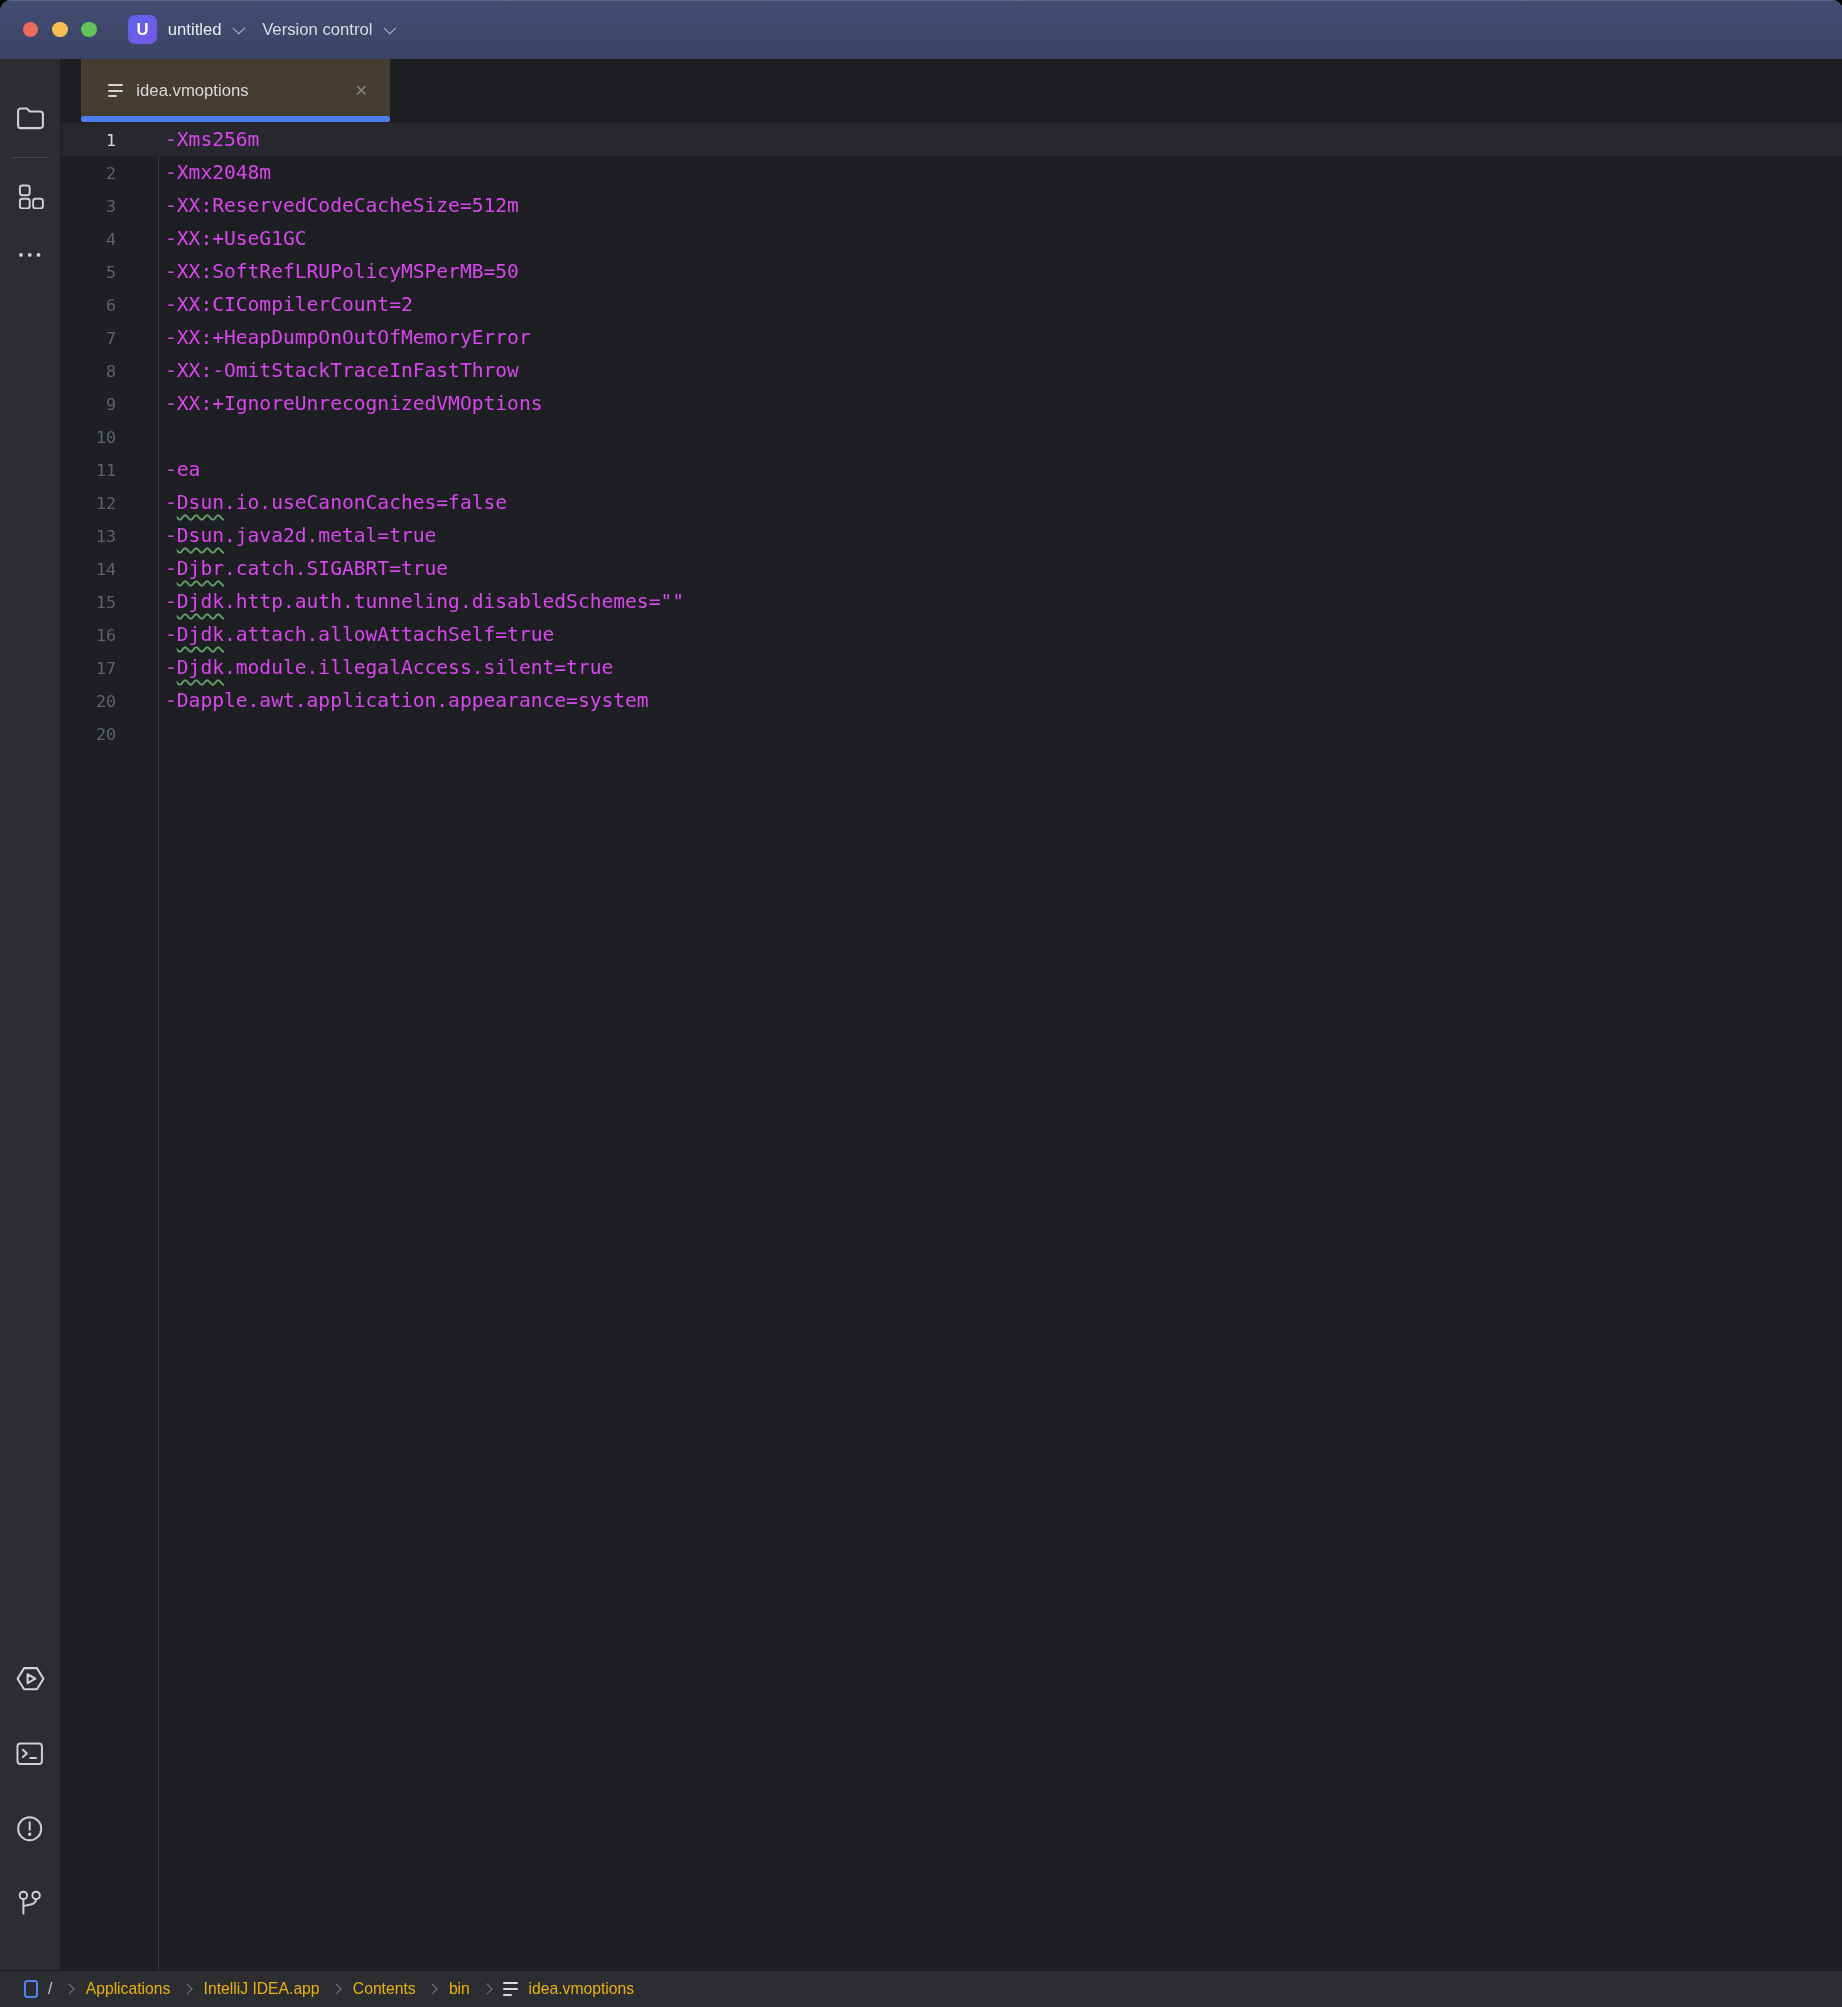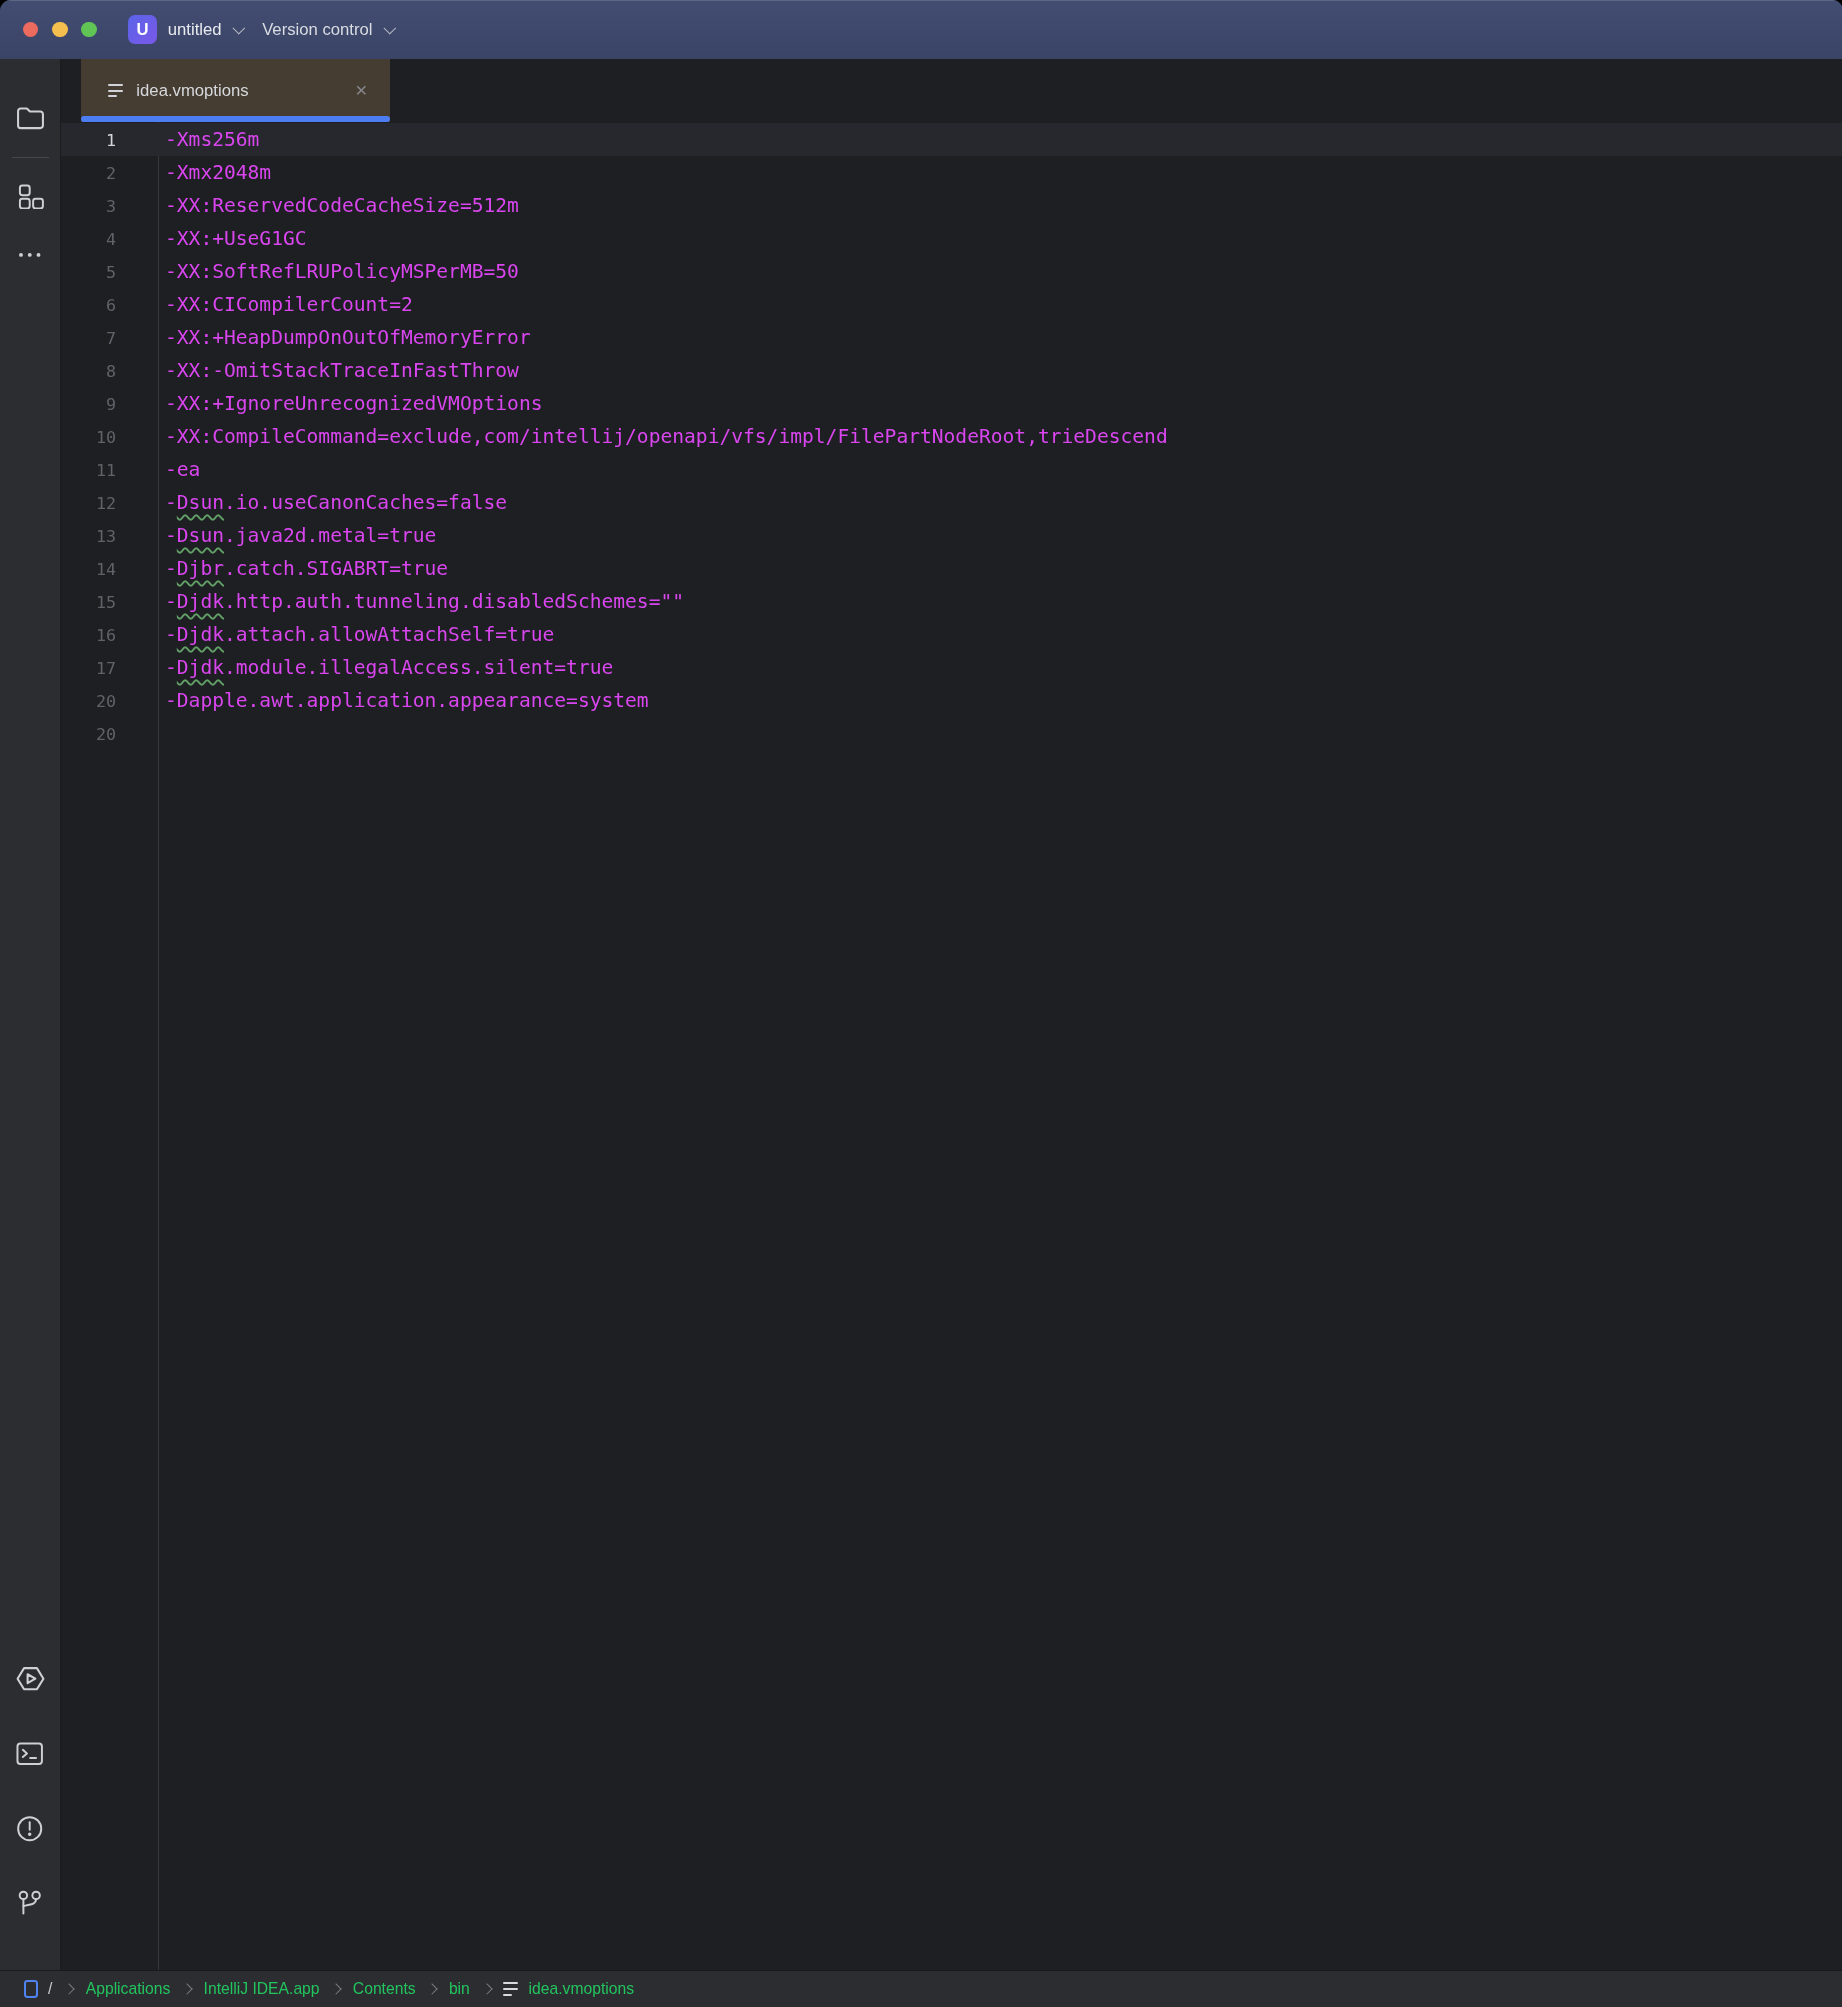--- a/index.html
+++ b/index.html
@@ -49,21 +49,21 @@
   .ln{flex:0 0 55px;width:55px;text-align:right;font-size:16.7px;color:#5f6369;}
   .row.current .ln{color:#d4d6da;}
   .code{padding-left:49px;font-size:19.6px;color:#d946ef;white-space:pre;position:relative;z-index:1;}
   .squiggle{text-decoration:underline;text-decoration-style:wavy;text-decoration-color:#62a067;
     text-decoration-thickness:1.5px;text-underline-offset:4.9px;text-decoration-skip-ink:none;}
 
   
   .statusbar{flex:0 0 37px;height:37px;background:#2b2d30;border-top:1px solid #191a1c;display:flex;align-items:center;padding-left:23.5px;box-sizing:border-box;}
   .volicon{width:10.8px;height:13.7px;border:2px solid #4f83f0;border-radius:3.4px;flex:0 0 auto;}
   .crumbs{display:flex;align-items:center;margin-left:9.8px;}
-  .crumb{font-size:15.7px;color:#22c55e;white-space:pre;}
+  .crumb{font-size:15.7px;color:#eab308;white-space:pre;}
   .crumb.first{color:#c9cbd0;}
   .bsep{width:6.9px;height:6.9px;border-right:1.6px solid #797c82;border-bottom:1.6px solid #797c82;
     transform:rotate(-45deg);display:inline-block;margin:0 12.7px;}
   .crumb-file{display:flex;align-items:center;gap:8.8px;}
   .crumb-file .texticon{width:16.7px;height:13.7px;}
   .crumb-file .texticon i{background:#d9dadd;}
 </style>
 </head>
 <body>
 
@@ -183,21 +183,20 @@
             <div class="row">
               <span class="ln">8</span>
               <span class="code"><span>-XX:-OmitStackTraceInFastThrow</span></span>
             </div>
             <div class="row">
               <span class="ln">9</span>
               <span class="code"><span>-XX:+IgnoreUnrecognizedVMOptions</span></span>
             </div>
             <div class="row">
               <span class="ln">10</span>
-              <span class="code"><span>-XX:CompileCommand=exclude,com/intellij/openapi/vfs/impl/FilePartNodeRoot,trieDescend</span></span>
             </div>
             <div class="row">
               <span class="ln">11</span>
               <span class="code"><span>-ea</span></span>
             </div>
             <div class="row">
               <span class="ln">12</span>
               <span class="code"><span>-</span><span class="squiggle">Dsun</span><span>.io.useCanonCaches=false</span></span>
             </div>
             <div class="row">

